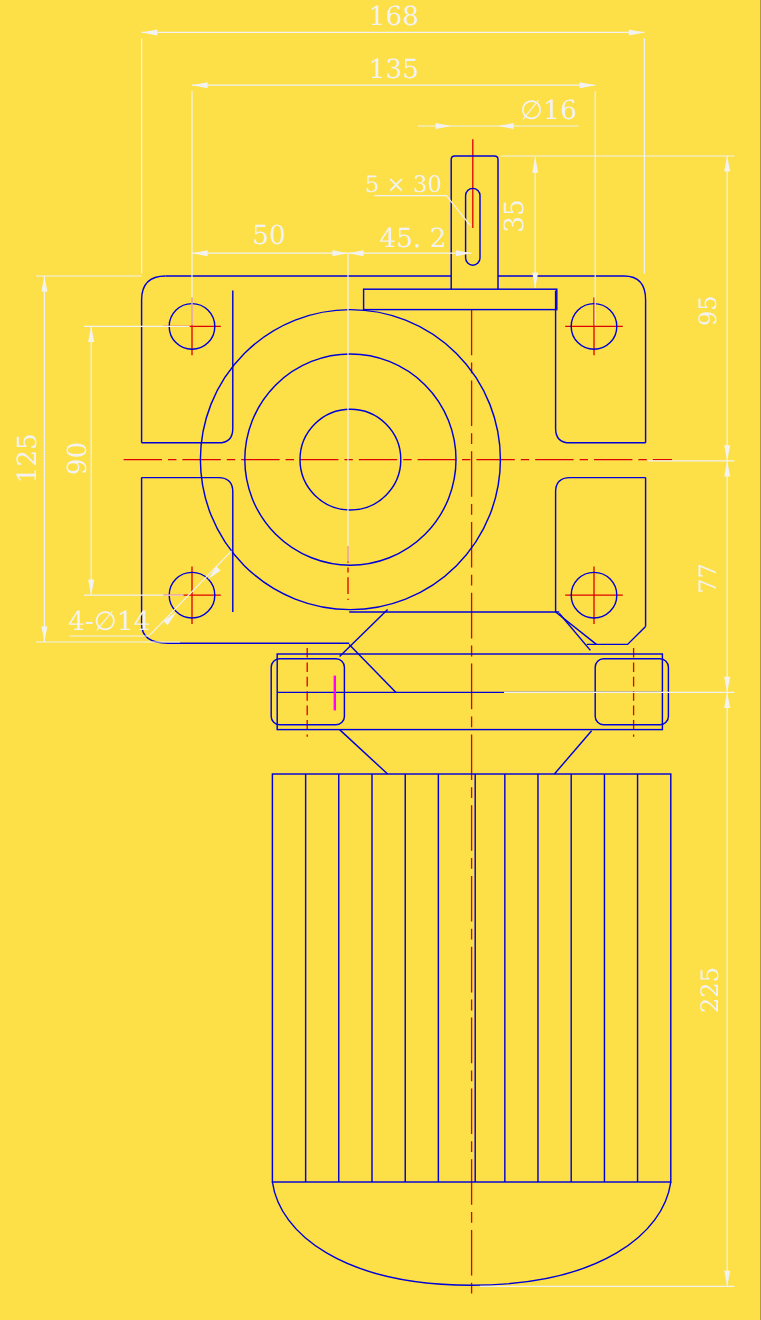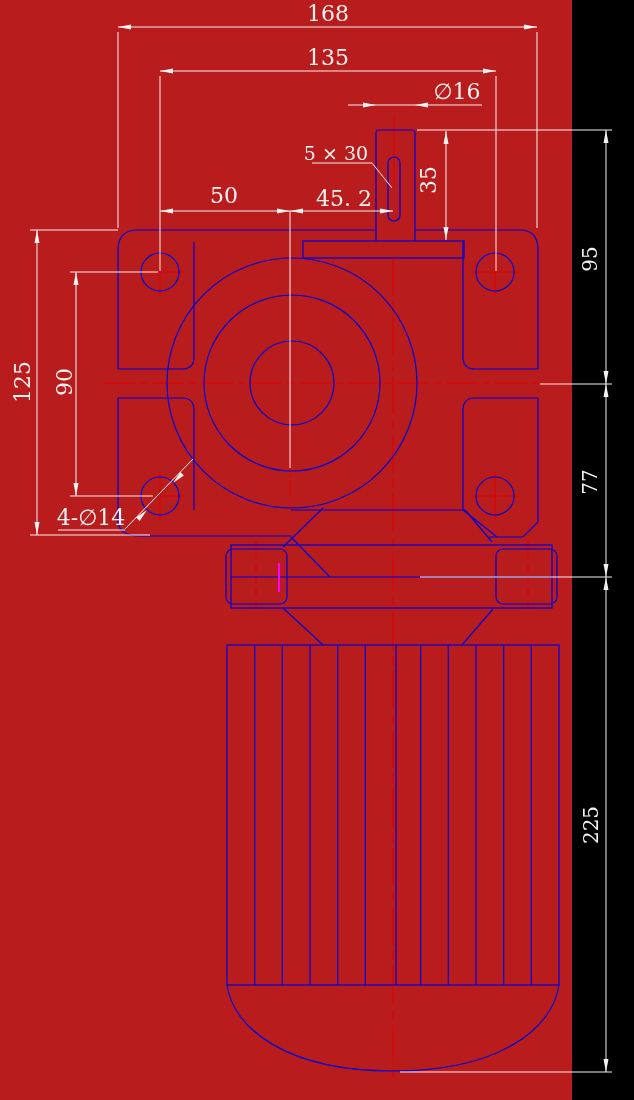--- a/index.html
+++ b/index.html
@@ -1,16 +1,16 @@
 <!DOCTYPE html>
 <html><head>
 <meta charset="utf-8">
 <style>
   html,body{margin:0;padding:0;background:#000;width:634px;height:1100px;overflow:hidden}
-  .canvas{width:572px;height:1100px;background:#b91c1c}
+  .canvas{width:634px;height:1100px;background:#fde047}
   svg{display:block}
   text{font-family:"DejaVu Serif","Liberation Serif",serif;fill:#f2f2f2}
   .dim{font-size:22px}
   .dim-sm{font-size:20px}
   .dim-xs{font-size:19px}
 </style>
 </head>
 <body>
 
 <div class="canvas">

